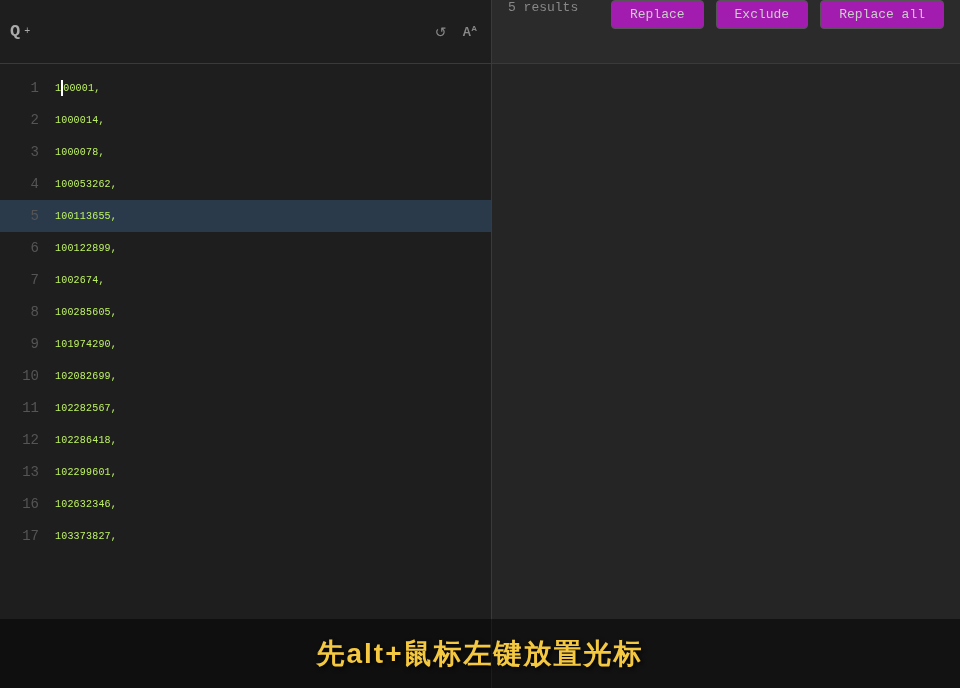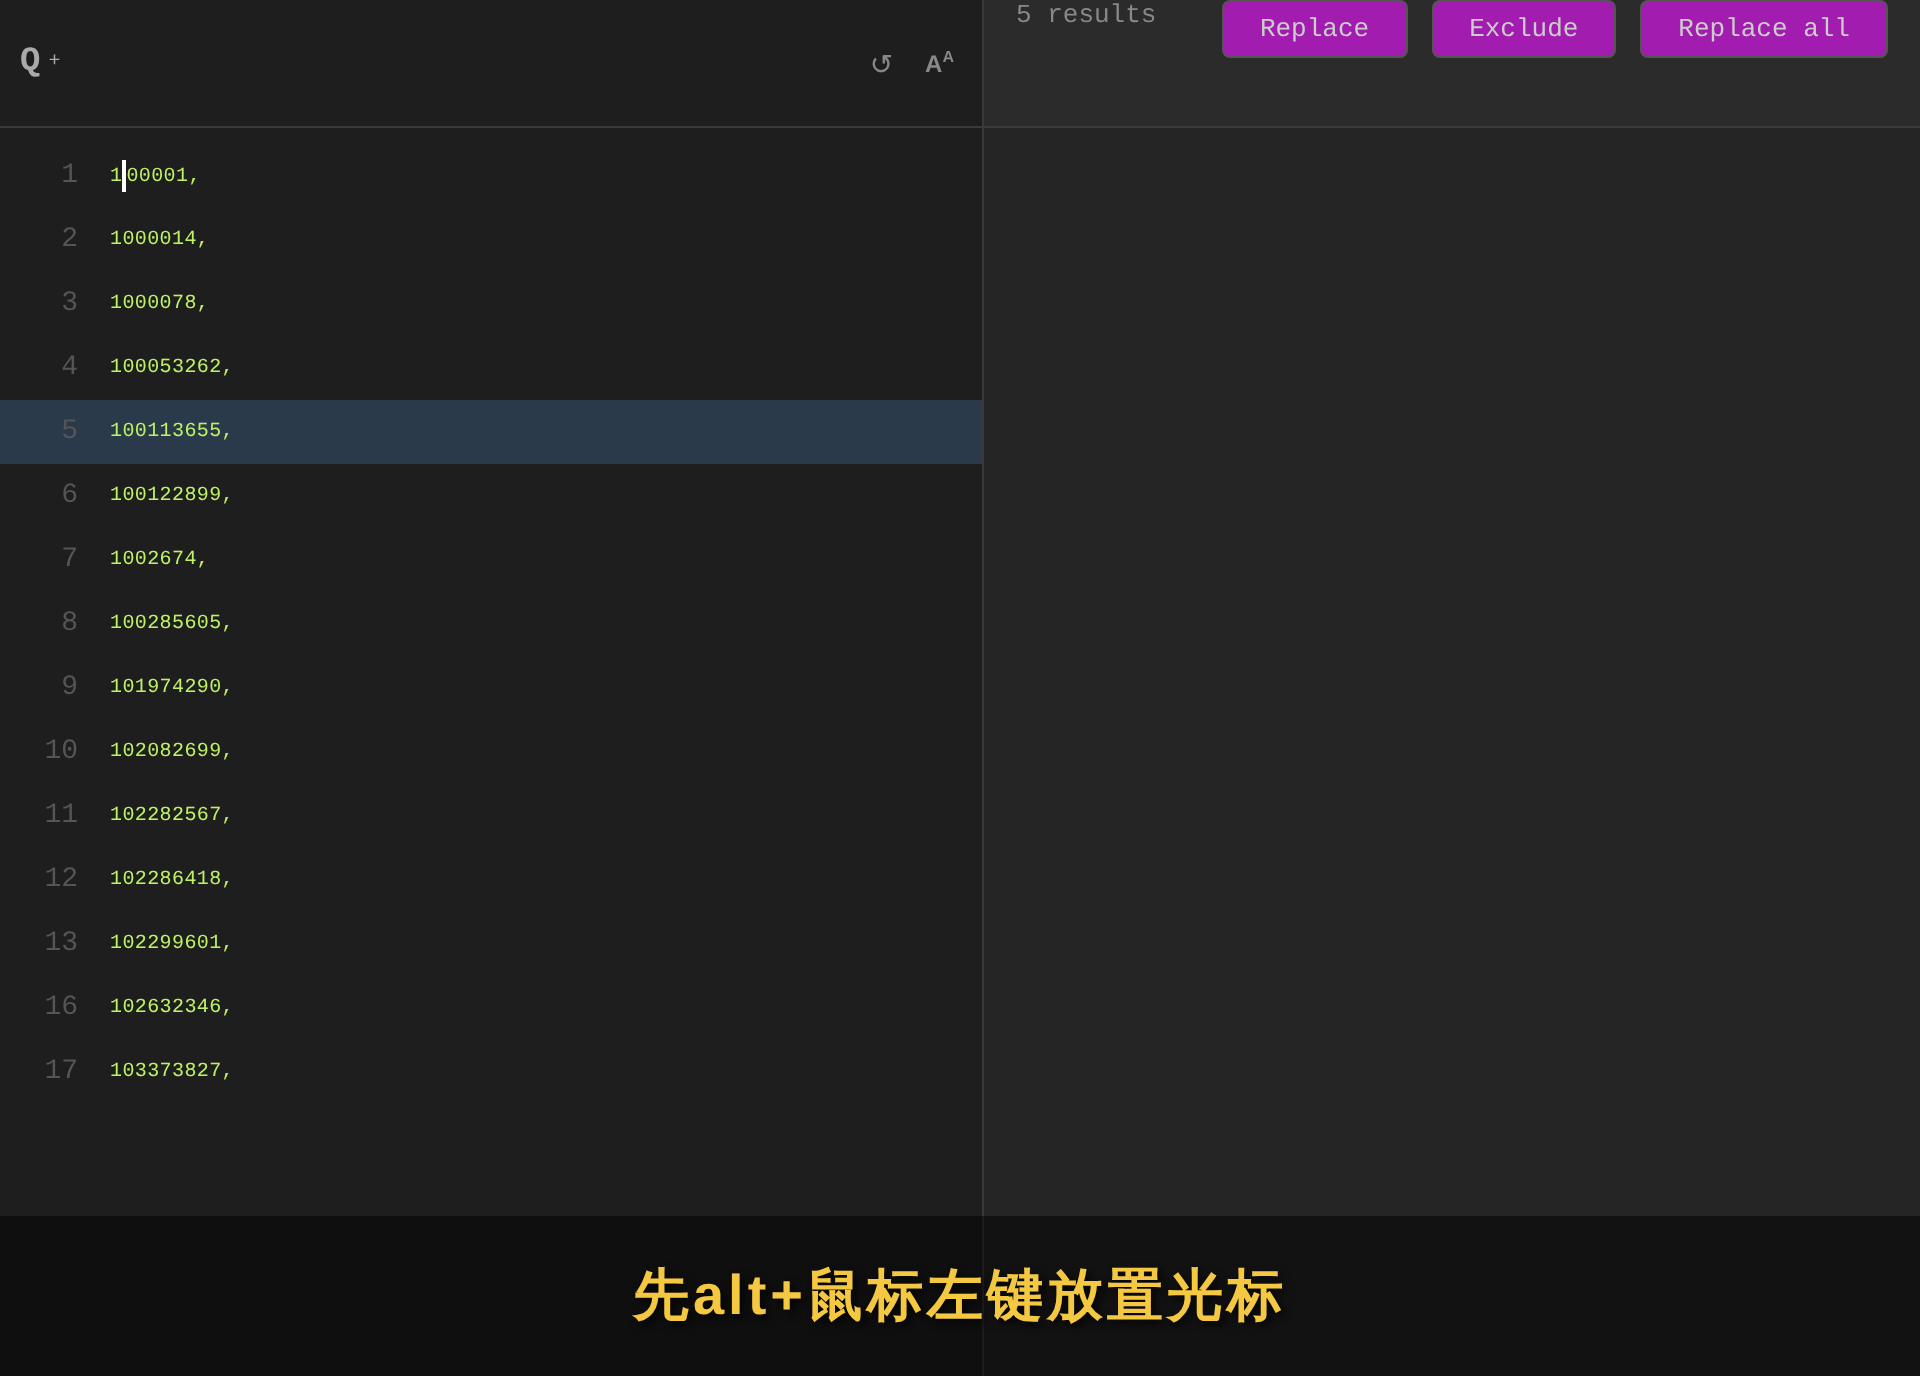--- a/index.html
+++ b/index.html
@@ -153,21 +153,21 @@
       flex: 1;
       background: #252526;
     }
 
     
     .subtitle-bar {
       position: absolute;
       bottom: 0;
       left: 0;
       right: 0;
-      height: 80px;
+      height: 69px;
       background: rgba(0,0,0,0.5);
       display: flex;
       align-items: center;
       justify-content: center;
     }
 
     .subtitle-text {
       color: #f5c842;
       font-size: 28px;
       font-weight: bold;

